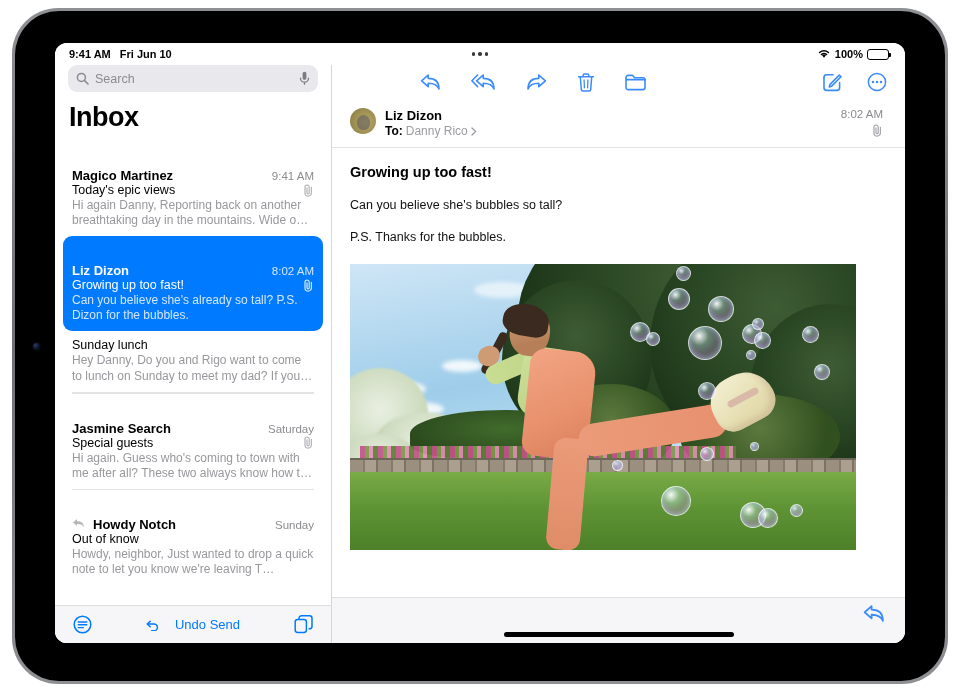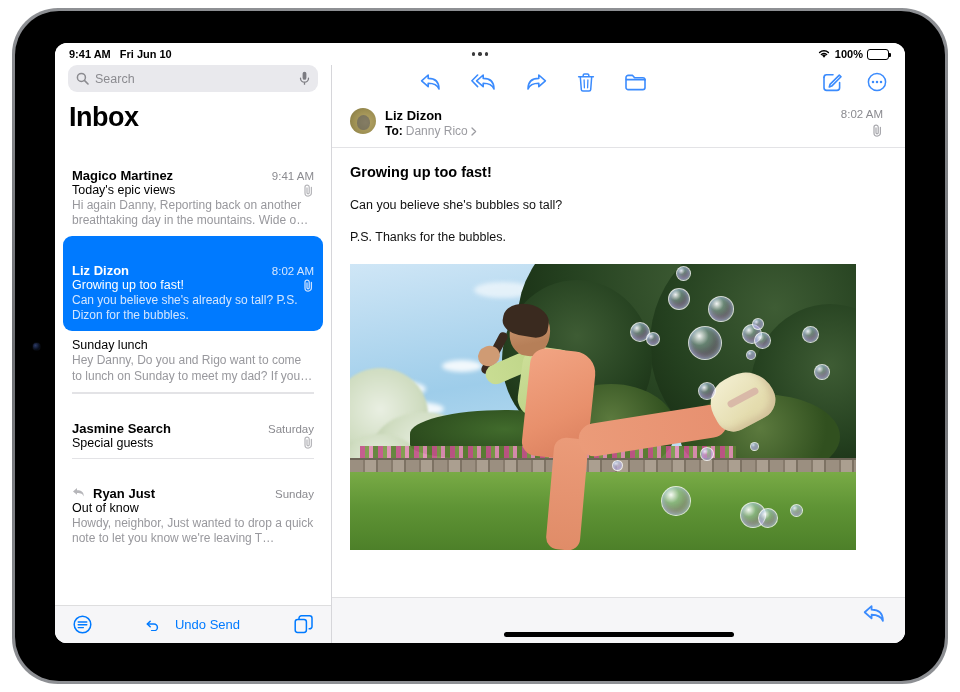--- a/index.html
+++ b/index.html
@@ -420,28 +420,29 @@
                 <div class="mail-line1">
                   <span class="sender">Jasmine Search</span>
                   <span class="date">Saturday</span>
                 </div>
                 <div class="mail-line2">
                   <span class="subject">Special guests</span>
                   <span class="clip"><svg width="11" height="13" viewBox="0 0 11 13">
                       <path d="M8.4 3.4 V8.9 A3.2 3.2 0 0 1 2 8.9 V3.1 A2.1 2.1 0 0 1 6.2 3.1 V8.7 A1.1 1.1 0 0 1 4 8.7 V3.9" fill="none" stroke="#b6b6ba" stroke-width="1.25" stroke-linecap="round"></path>
                     </svg></span>
                 </div>
+                <div class="preview">Hi again. Guess who's coming to town with me after all? These two always know how t…</div>
               </div>
               <div class="row-divider"></div>
               <div class="mail-row">
                 <div class="mail-line1">
                   <span class="replied-arrow"><svg width="13" height="11" viewBox="0 0 13 11">
                       <path d="M5 1 L1 4.4 L5 7.8 V5.9 C9 5.9 10.8 6.9 11.8 9.6 C11.8 4.8 9.4 3.2 5 3.2 Z" fill="#b6b6ba"></path>
                     </svg></span>
-                  <span class="sender">Ryan Just</span>
+                  <span class="sender">Howdy Notch</span>
                   <span class="date">Sunday</span>
                 </div>
                 <div class="mail-line2">
                   <span class="subject">Out of know</span>
                 </div>
                 <div class="preview">Howdy, neighbor, Just wanted to drop a quick note to let you know we're leaving T…</div>
               </div>
             </div>
 
           <div id="sidebar-bottombar">

